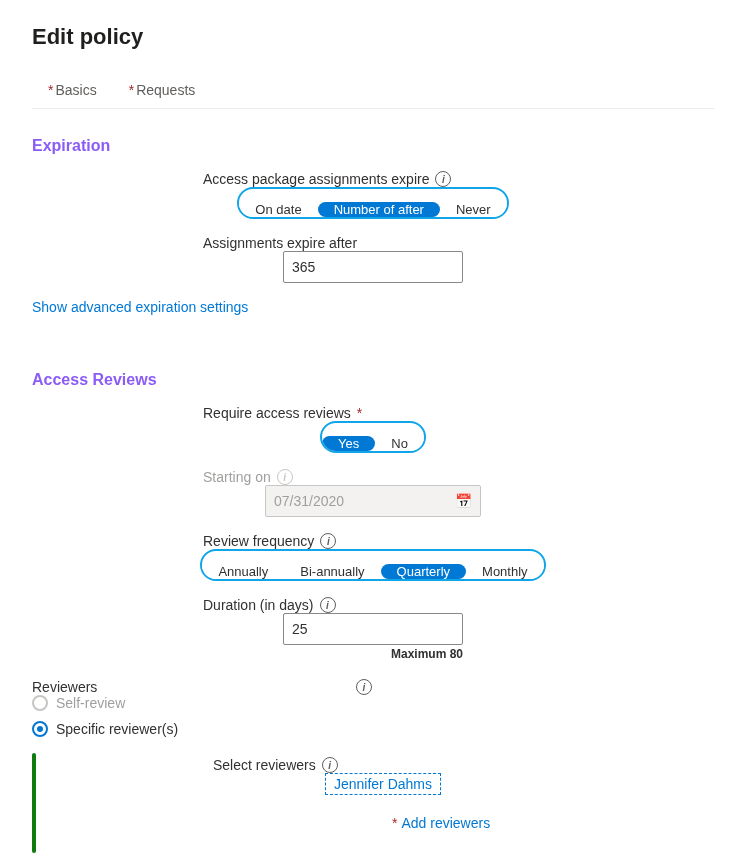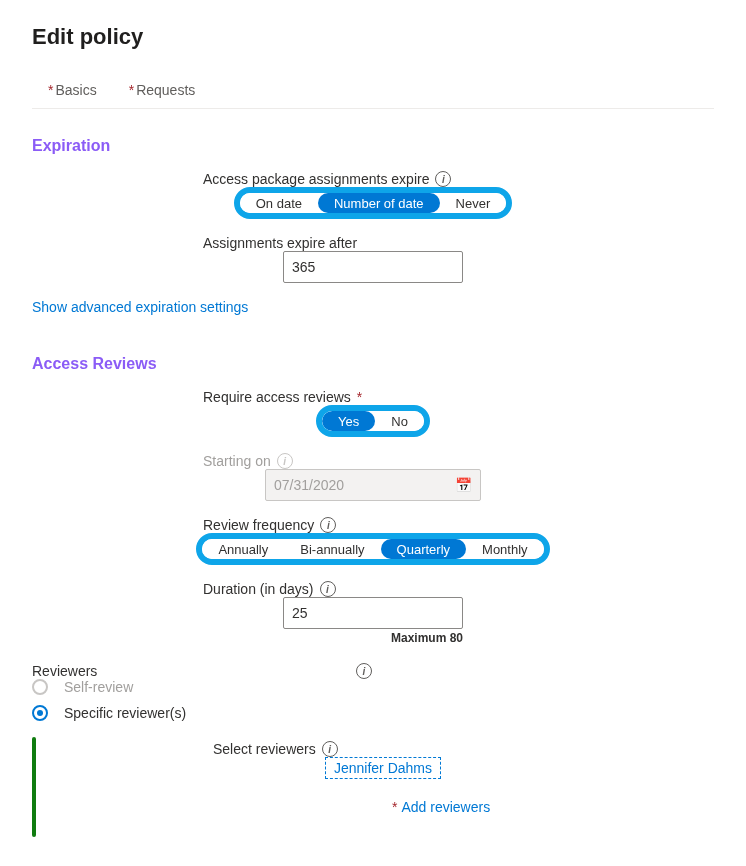--- a/index.html
+++ b/index.html
@@ -90,24 +90,25 @@
       font-weight: 600;
       cursor: pointer;
       flex-shrink: 0;
     }
     .required-star {
       color: #a4262c;
     }
     
     .toggle-group {
       display: flex;
-      border: 6px solid #0ea5e9;
+      border: 2px solid #0ea5e9;
       border-radius: 20px;
       overflow: hidden;
       height: 32px;
+      align-items: flex-end;
     }
     .toggle-btn {
       padding: 0 16px;
       border: none;
       background: #fff;
       cursor: pointer;
       font-size: 13px;
       color: #323130;
       white-space: nowrap;
       display: flex;
@@ -149,21 +150,21 @@
     .calendar-icon {
       position: absolute;
       right: 8px;
       color: #605e5c;
       font-size: 14px;
     }
     .link-text {
       color: #0078d4;
       cursor: pointer;
       font-size: 14px;
-      margin-bottom: 16px;
+      margin-bottom: 32px;
       display: inline-block;
     }
     
     .max-label {
       font-size: 12px;
       font-weight: 600;
       color: #323130;
       text-align: right;
       width: 180px;
       margin-top: 2px;
@@ -174,21 +175,21 @@
     }
     
     .radio-group {
       display: flex;
       flex-direction: column;
       gap: 10px;
     }
     .radio-item {
       display: flex;
       align-items: center;
-      gap: 16px;
+      gap: 8px;
       cursor: pointer;
     }
     .radio-circle {
       width: 16px;
       height: 16px;
       border-radius: 50%;
       border: 2px solid #c8c6c4;
       display: flex;
       align-items: center;
       justify-content: center;
@@ -272,21 +273,21 @@
     <div class="section-title">Expiration</div>
 
     
     <div class="form-row">
       <div class="form-label">
         <span>Access package assignments expire</span>
         <span class="info-icon">i</span>
       </div>
       <div class="toggle-group">
         <button class="toggle-btn">On date</button>
-        <button class="toggle-btn active">Number of date</button>
+        <button class="toggle-btn active">Number of after</button>
         <button class="toggle-btn">Never</button>
       </div>
     </div>
 
     
     <div class="form-row">
       <div class="form-label">
         <span>Assignments expire after</span>
       </div>
       <input class="text-input" type="text" value="365" style="">

